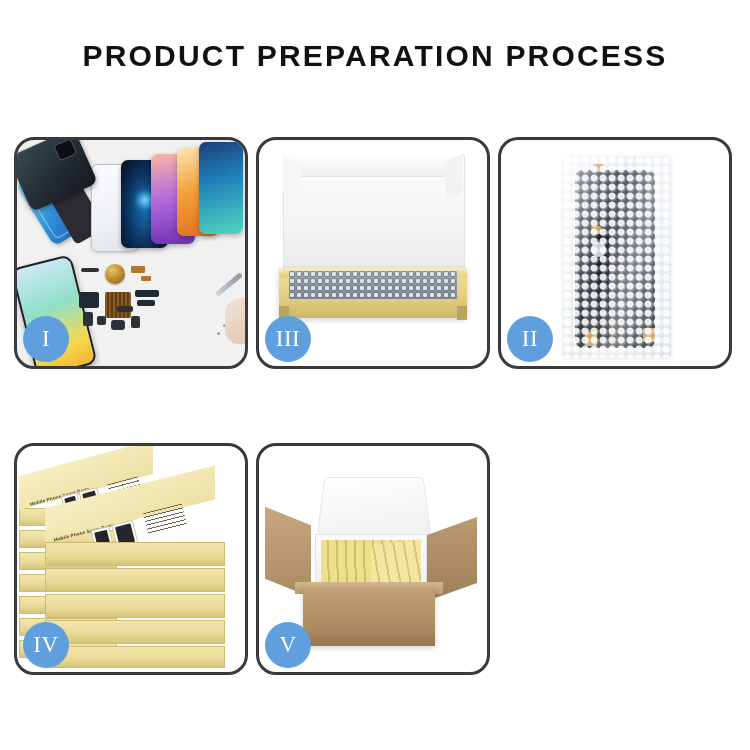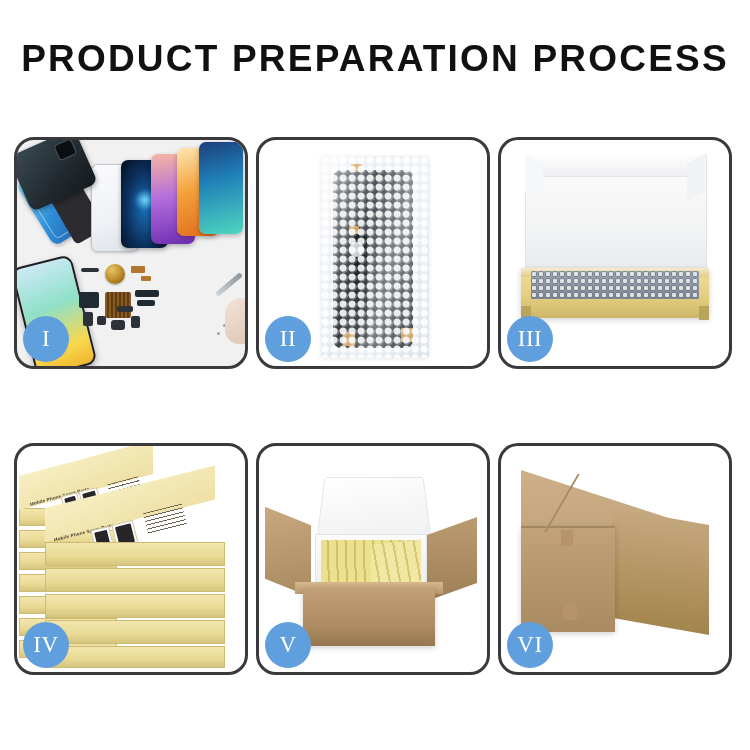--- a/index.html
+++ b/index.html
@@ -6,21 +6,21 @@
   body{
     width:750px;height:750px;background:#ffffff;
     font-family:"Liberation Sans", sans-serif;
     overflow:hidden;position:relative;
   }
   .page{width:750px;height:750px;position:relative;box-sizing:border-box;}
 
   
   .header{text-align:center;padding-top:40px;}
   .title{
-    font-size:37px;font-weight:700;color:#111111;
+    font-size:30px;font-weight:700;color:#111111;
     letter-spacing:2.2px;line-height:1.05;
     white-space:nowrap;font-family:"Liberation Sans", sans-serif;
   }
   .subtitle{
     margin-top:11px;font-size:15.5px;color:#1a1a1a;
     letter-spacing:.15px;white-space:nowrap;font-weight:400;
   }
 
   
   .grid{
@@ -243,56 +243,56 @@
         <div class="screw" style="left:212px;top:190px;"></div>
         <div class="screw" style="left:200px;top:192px;"></div>
         <div class="tool"></div>
         <div class="hand"></div>
       </div>
       <div class="badge">
         <span>I</span>
       </div>
     </div>
 
+    <div class="panel p3">
+      <div class="scene">
+        <div class="lid"></div>
+        <div class="lid-fold"></div>
+        <div class="lid-l"></div>
+        <div class="lid-r"></div>
+        <div class="box3 shadow"></div>
+        <div class="box3-rim"></div>
+        <div class="fill3"></div>
+        <div class="b3-edgeL"></div>
+        <div class="b3-edgeR"></div>
+      </div>
+      <div class="badge">
+        <span>III</span>
+      </div>
+    </div>
+
     <div class="panel p2">
       <div class="scene">
         <div class="bag">
           <div class="lcd"></div>
           <div class="lcd-flex"></div>
           <div class="lcd-hole"></div>
           <div class="tab" style="left:30px;top:8px;width:11px;height:8px;"></div>
           <div class="tab" style="left:28px;top:70px;width:10px;height:8px;"></div>
           <div class="tab" style="left:22px;top:176px;width:12px;height:14px;"></div>
           <div class="tab" style="left:80px;top:172px;width:12px;height:14px;"></div>
           <div class="bubbles"></div>
           <div class="bag-sheen"></div>
         </div>
       </div>
       <div class="badge">
         <span>II</span>
       </div>
     </div>
 
-    <div class="panel p3">
-      <div class="scene">
-        <div class="lid"></div>
-        <div class="lid-fold"></div>
-        <div class="lid-l"></div>
-        <div class="lid-r"></div>
-        <div class="box3 shadow"></div>
-        <div class="box3-rim"></div>
-        <div class="fill3"></div>
-        <div class="b3-edgeL"></div>
-        <div class="b3-edgeR"></div>
-      </div>
-      <div class="badge">
-        <span>III</span>
-      </div>
-    </div>
-
     <div class="panel p4">
       <div class="scene stack">
 
         <div class="sbox" style="left:2px;top:62px;width:96px;height:16px;"></div>
         <div class="sbox" style="left:2px;top:84px;width:96px;height:16px;"></div>
         <div class="sbox" style="left:2px;top:106px;width:96px;height:16px;"></div>
         <div class="sbox" style="left:2px;top:128px;width:96px;height:16px;"></div>
         <div class="sbox" style="left:2px;top:150px;width:96px;height:16px;"></div>
         <div class="sbox" style="left:2px;top:172px;width:96px;height:16px;"></div>
         <div class="sbox" style="left:2px;top:194px;width:96px;height:16px;"></div>
@@ -329,29 +329,15 @@
         <div class="ybars"></div>
         <div class="ybars2"></div>
         <div class="carton-rim"></div>
         <div class="carton-front shadow"></div>
       </div>
       <div class="badge">
         <span>V</span>
       </div>
     </div>
 
-    <div class="panel p6">
-      <div class="scene">
-        <div class="c6-top"></div>
-        <div class="c6-side2"></div>
-        <div class="c6-front shadow"></div>
-        <div class="c6-seam" style="left:20px;top:80px;width:94px;height:2px;"></div>
-        <div class="c6-seam" style="left:60px;top:28px;width:2px;height:58px;transform:skewX(-30deg);"></div>
-        <div class="c6-tape" style="left:60px;top:84px;width:12px;height:16px;"></div>
-        <div class="c6-tape" style="left:62px;top:156px;width:14px;height:18px;"></div>
-      </div>
-      <div class="badge">
-        <span>VI</span>
-      </div>
-    </div>
 
   </div>
 </div>
 
 </body></html>

